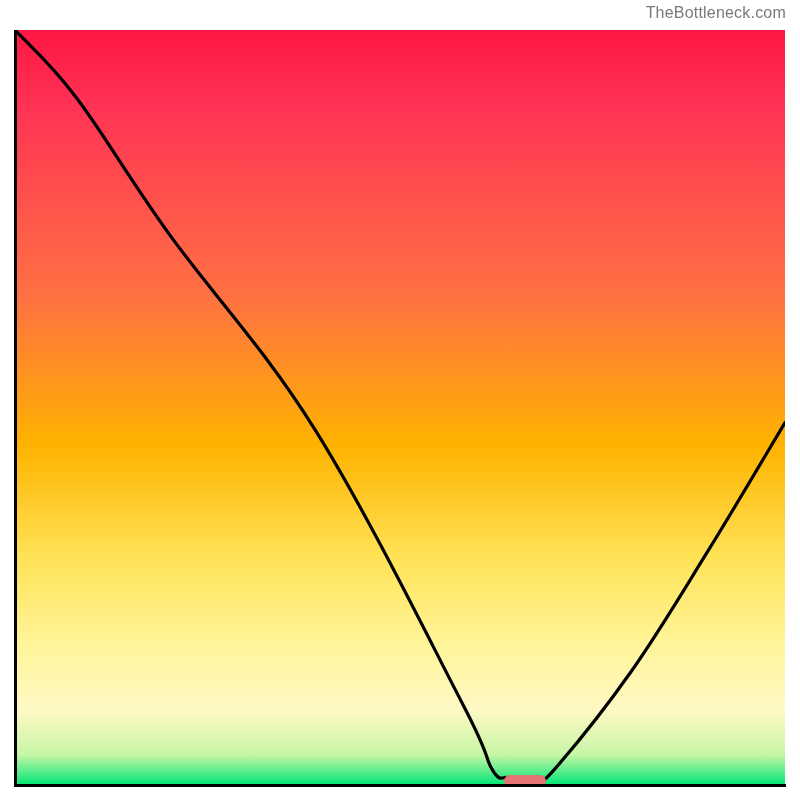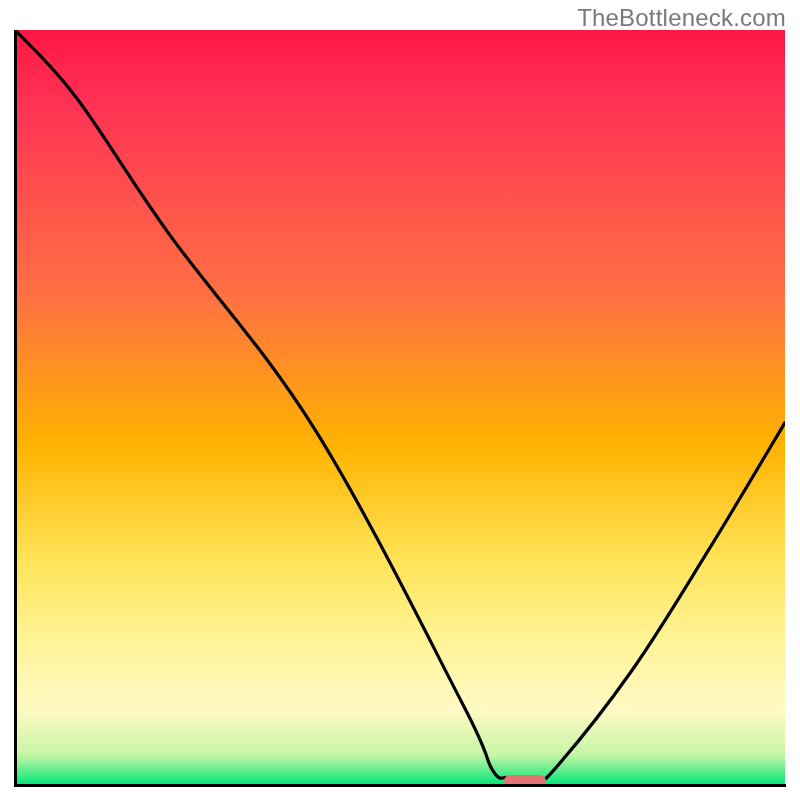--- a/index.html
+++ b/index.html
@@ -50,21 +50,21 @@
     top: 784px;
     width: 772px;
     height: 3px;
     background: #000000;
   }
   .watermark {
     position: absolute;
     top: 4px;
     right: 14px;
     font-family: Arial, Helvetica, sans-serif;
-    font-size: 24px;
+    font-size: 16px;
     font-weight: 400;
     color: #79797a;
     letter-spacing: 0.2px;
     text-align: right;
   }
   .curve-svg {
     position: absolute;
     left: 15px;
     top: 30px;
     width: 770px;

